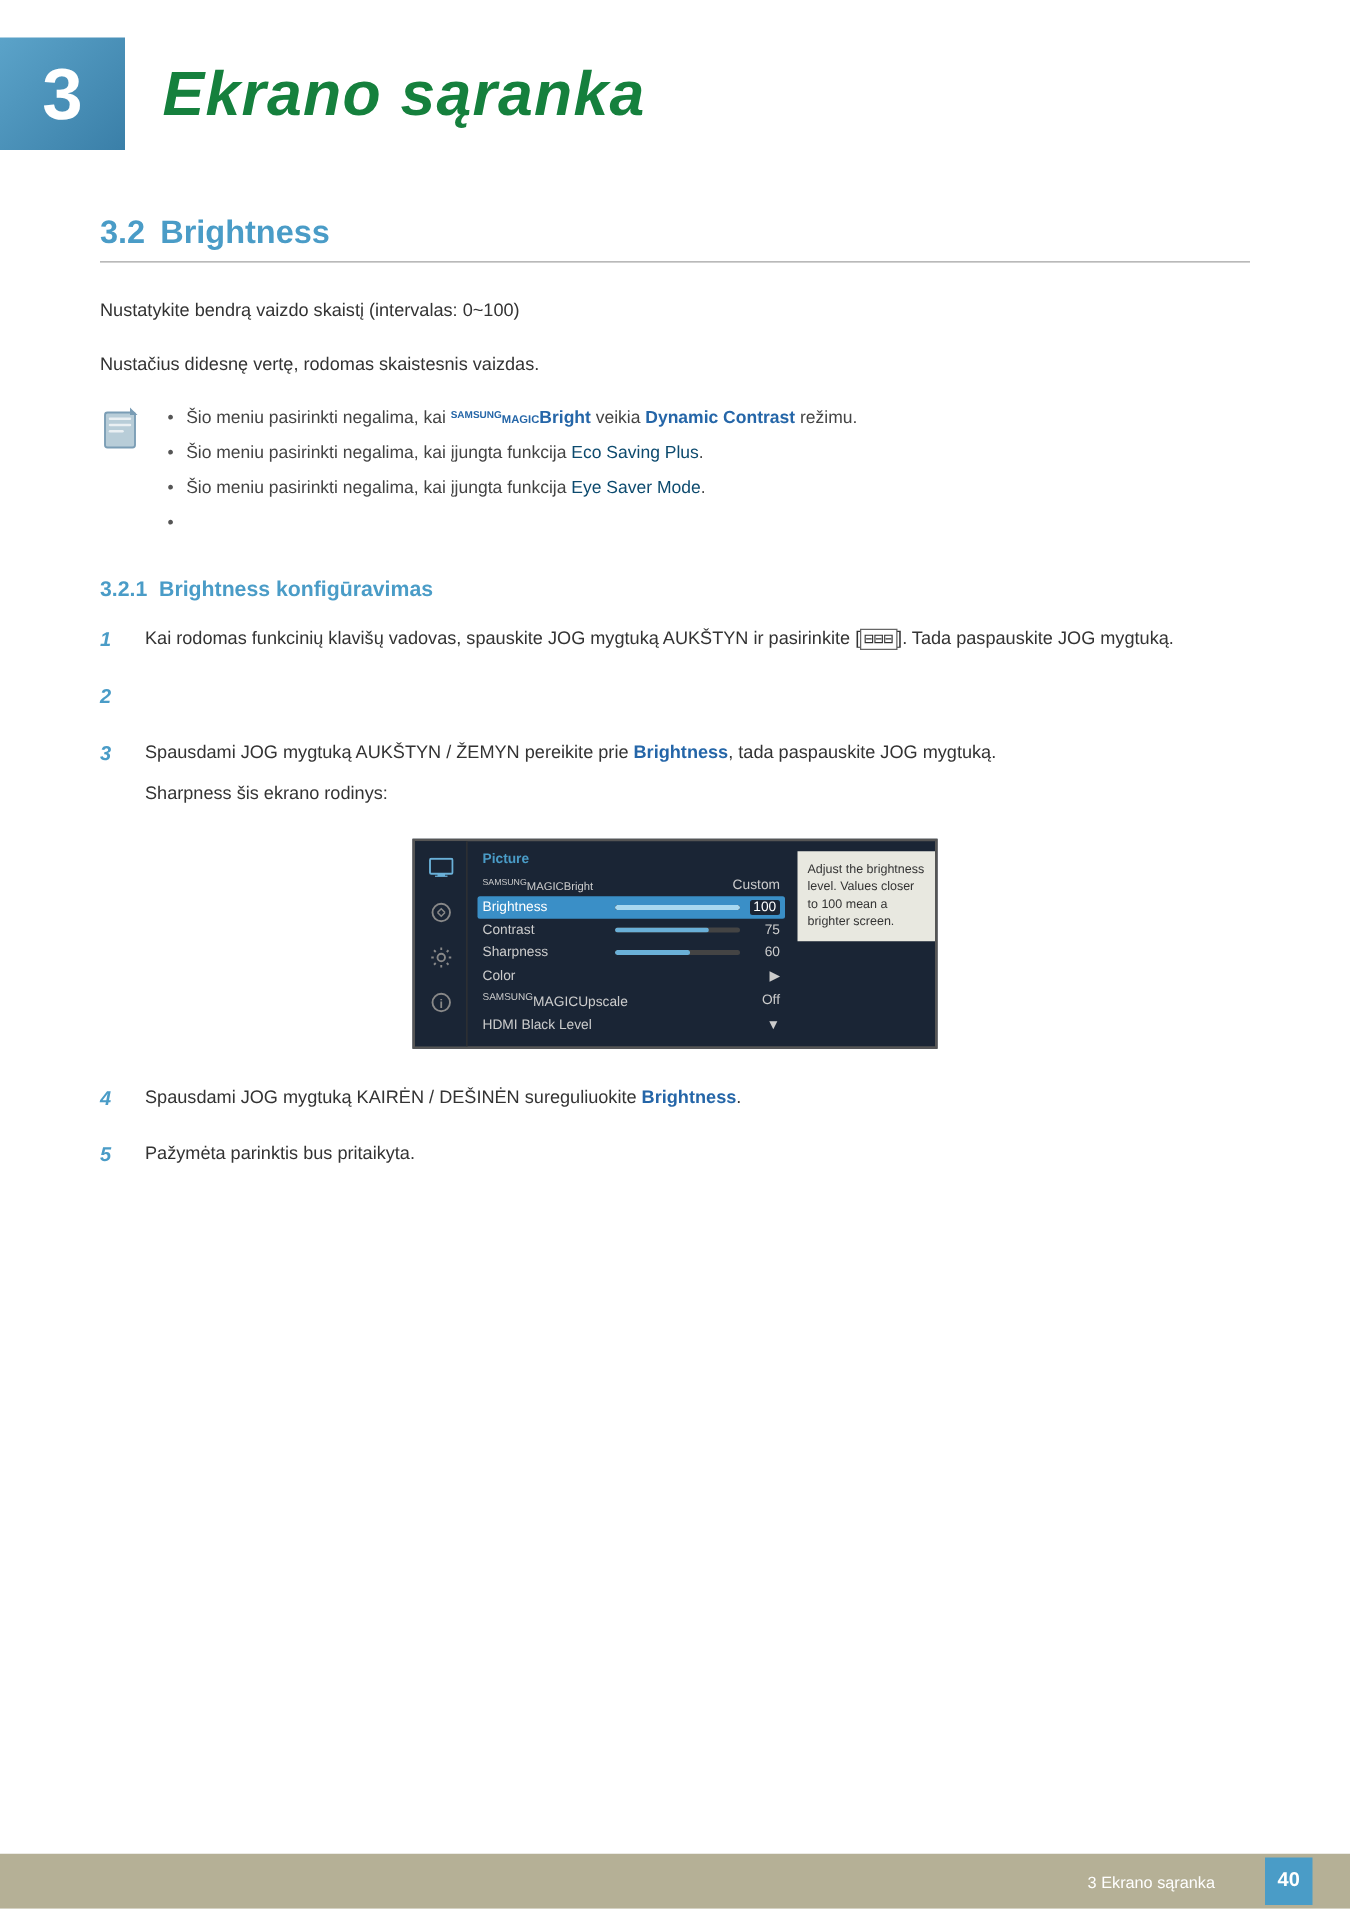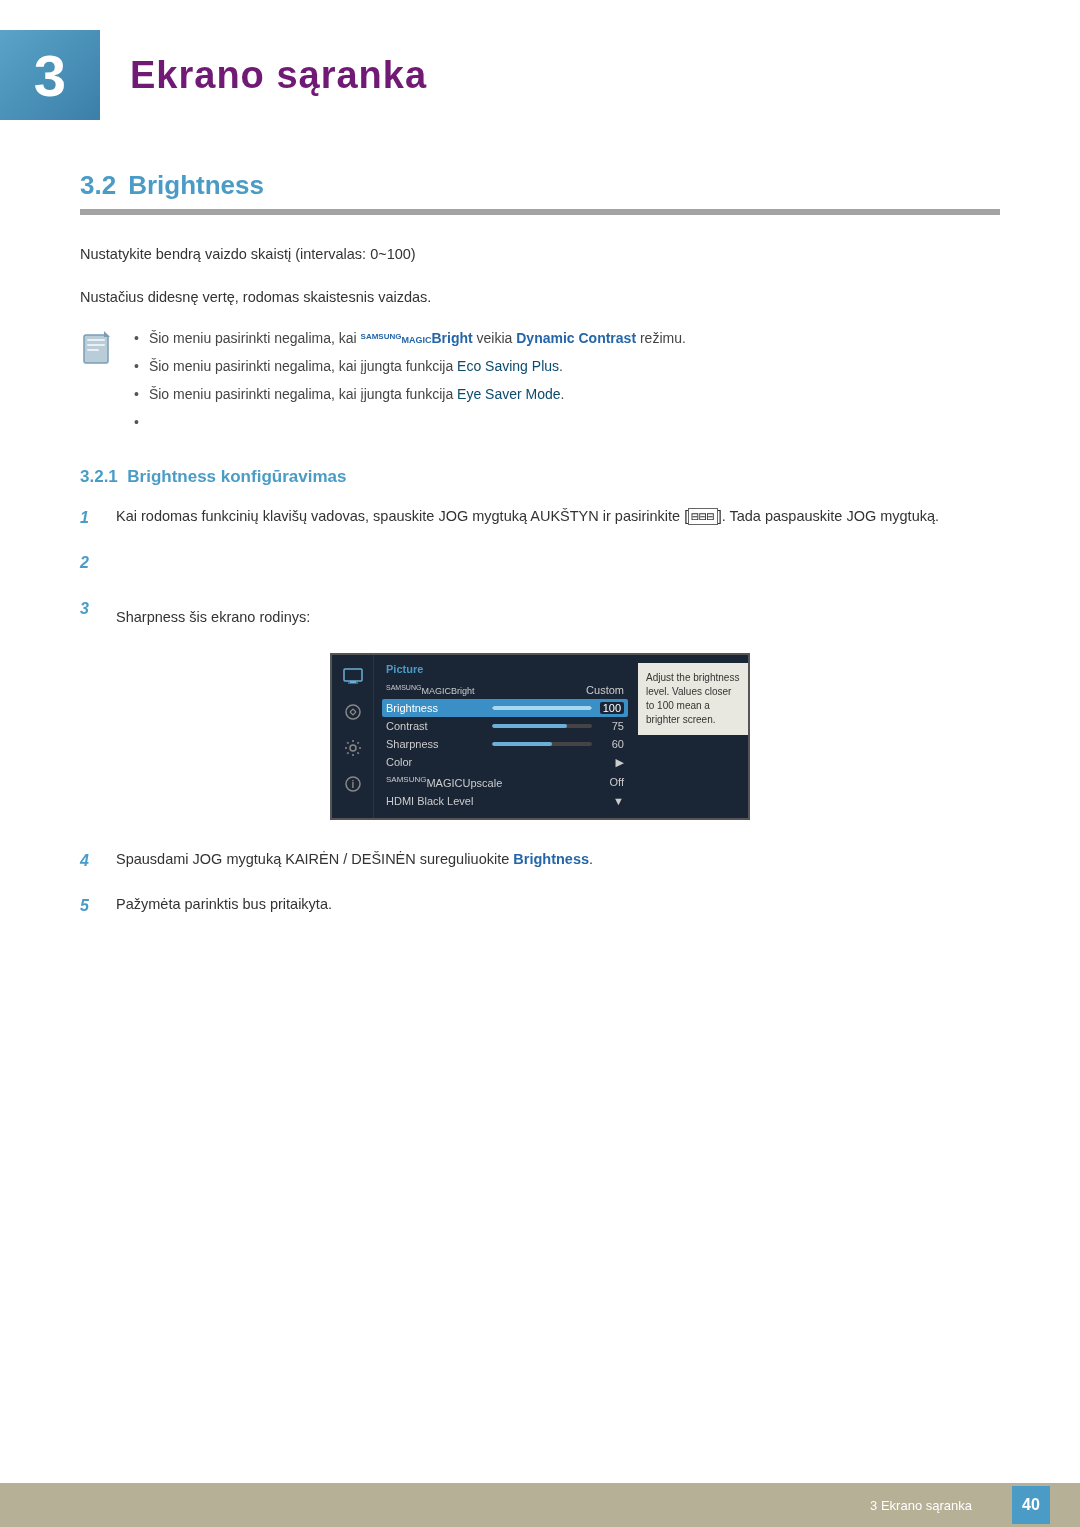--- a/index.html
+++ b/index.html
@@ -29,39 +29,40 @@
       justify-content: center;
       margin-right: 30px;
       flex-shrink: 0;
     }
     .chapter-number-block span {
       font-size: 58px;
       font-weight: bold;
       color: white;
     }
     .chapter-title {
-      font-size: 38px;
-      font-weight: bold;
-      color: #701a75;
+      font-size: 50px;
+      font-weight: bold;
+      color: #15803d;
       letter-spacing: 1px;
+      font-style: italic;
     }
 
     
     .content {
       padding: 0 80px 80px 80px;
     }
 
     
     .section-title {
       font-size: 26px;
       font-weight: bold;
       color: #4a9cc7;
       margin-bottom: 28px;
       padding-bottom: 8px;
-      border-bottom: 6px solid #a3a3a3;
+      border-bottom: 1px solid #a3a3a3;
     }
     .section-number {
       margin-right: 12px;
     }
 
     .body-text {
       font-size: 14.5px;
       color: #333;
       line-height: 1.6;
       margin-bottom: 14px;
@@ -368,20 +369,23 @@
     </div>
   </div>
 
   <div class="step">
     <span class="step-number">2</span>
   </div>
 
   <div class="step">
     <span class="step-number">3</span>
     <div>
+      <div class="step-text">
+        Spausdami JOG mygtuką AUKŠTYN / ŽEMYN pereikite prie <span class="highlight-blue">Brightness</span>, tada paspauskite JOG mygtuką.
+      </div>
       <div class="step-note" style="margin-top:10px;">Sharpness šis ekrano rodinys:</div>
     </div>
   </div>
 
   <div class="screen-container">
     <div class="screen-mockup">
 
       <div class="screen-sidebar">
 
         <div class="sidebar-icon">

